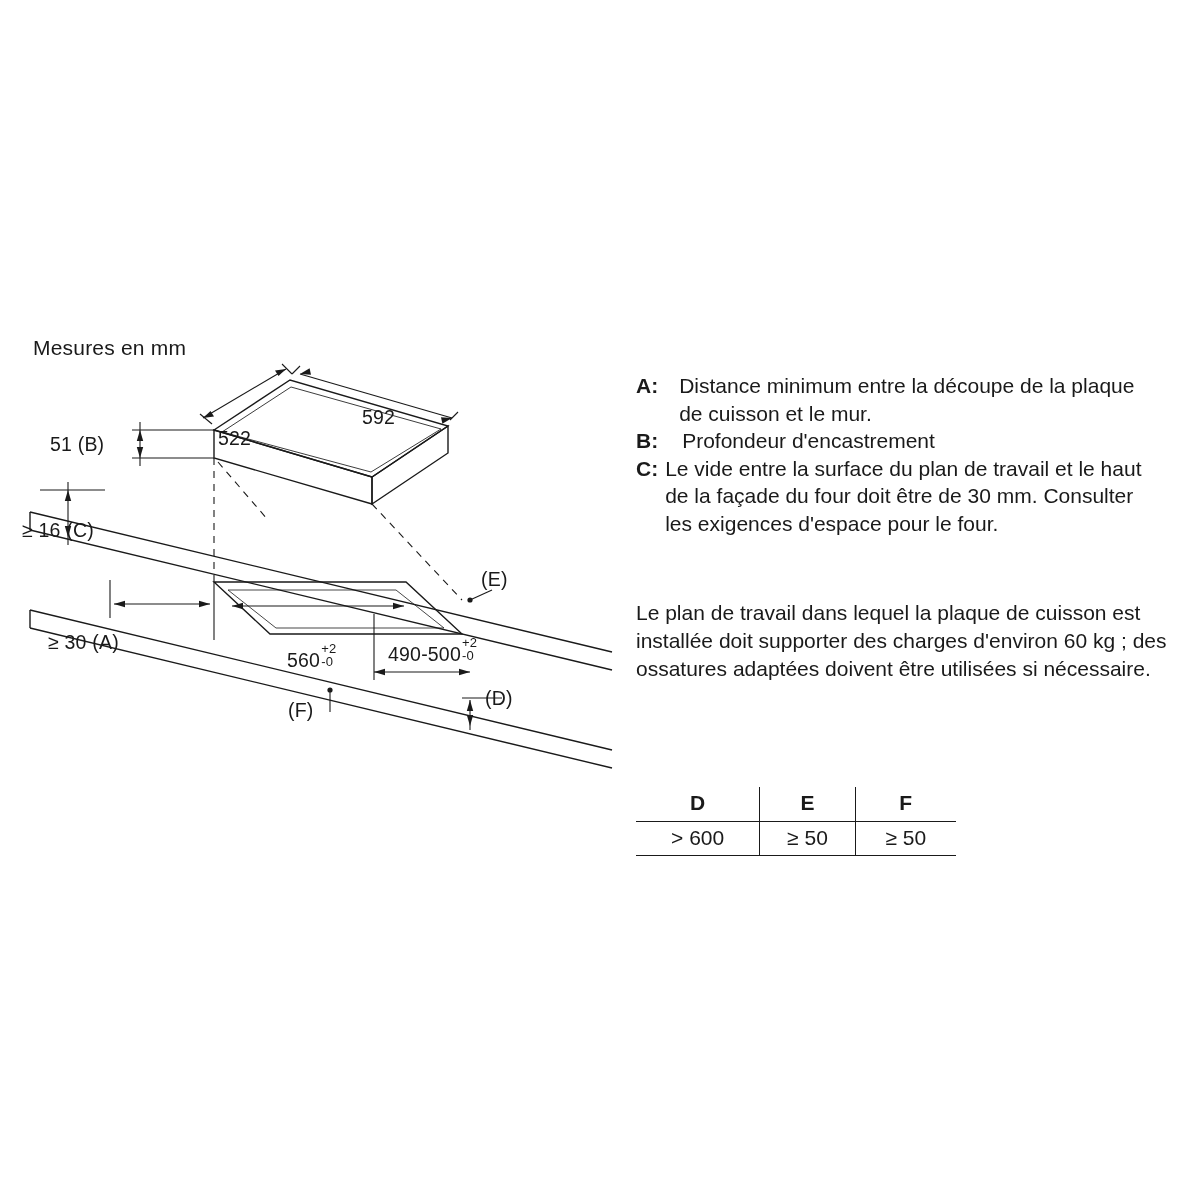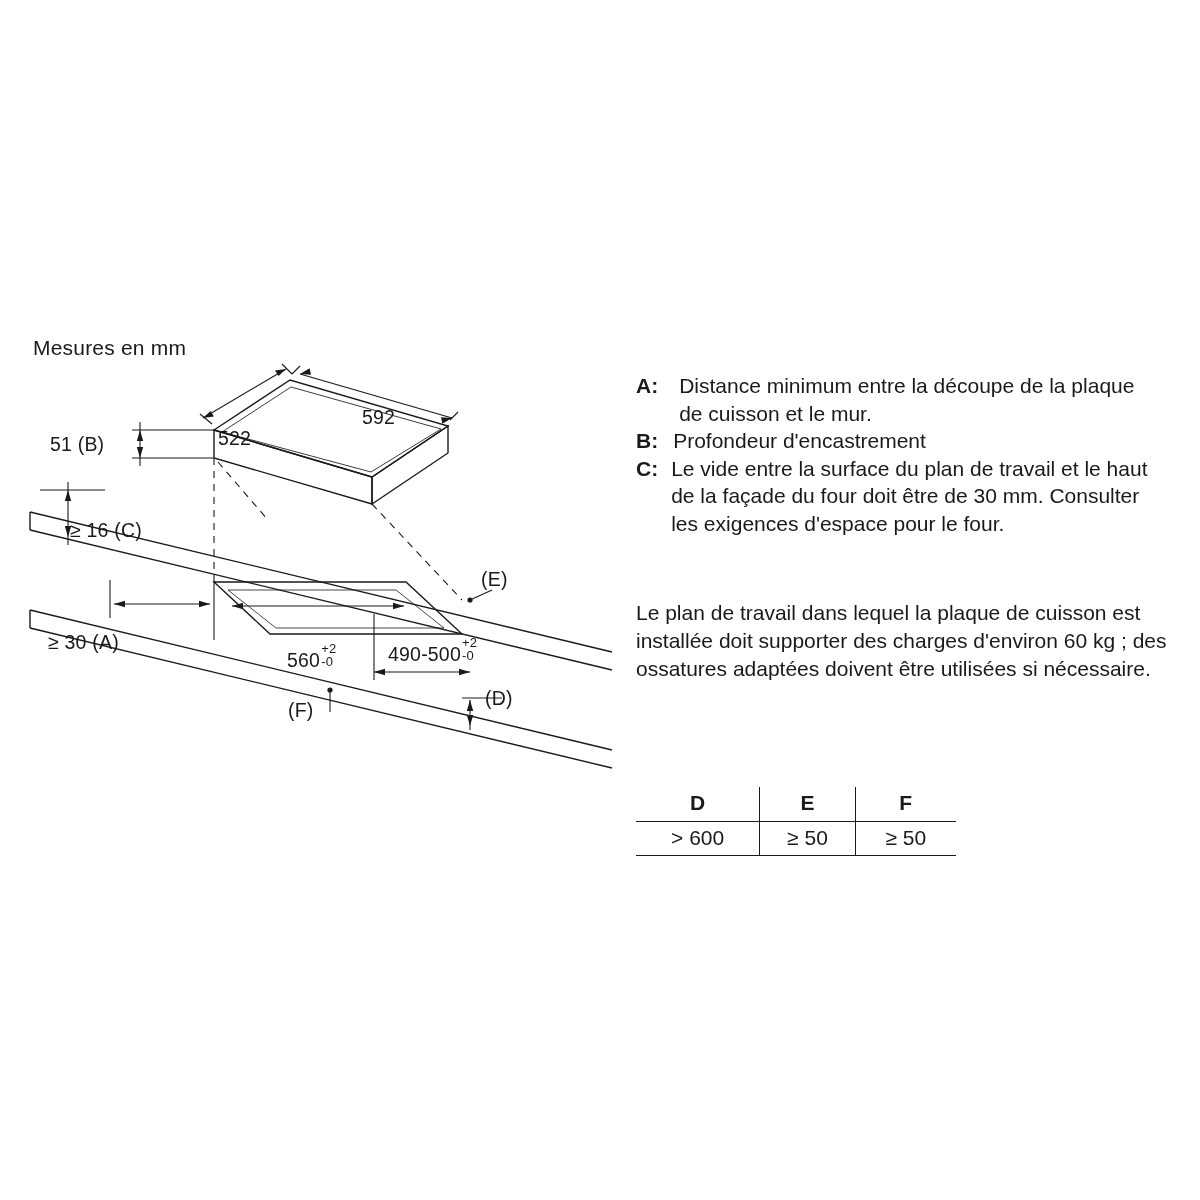--- a/index.html
+++ b/index.html
@@ -226,21 +226,21 @@
         <g stroke-width="1.1">
           <path d="M 330 690 L 330 712"></path>
           <circle cx="330" cy="690" r="2.6" fill="#1a1a1a" stroke="none"></circle>
         </g>
       </g>
     </svg>
 
     <div class="dim" style="left:218px; top:387px;margin-top:40px;">522</div>
     <div class="dim" style="left:362px; top:389px;margin-top:17px;">592</div>
     <div class="dim" style="left:50px; top:433px;">51 (B)</div>
-    <div class="dim" style="left:22px; top:519px;margin-left:48px;">≥ 16 (C)</div>
+    <div class="dim" style="left:22px; top:519px;">≥ 16 (C)</div>
     <div class="dim" style="left:48px; top:631px;">≥ 30 (A)</div>
 
     <div class="dim" style="left:287px; top:599px;margin-top:44px;">
       <span>560</span><span class="sup-group"><span>+2</span><span>-0</span></span>
     </div>
 
     <div class="dim" style="left:388px; top:637px;">
       <span>490-500</span><span class="sup-group"><span>+2</span><span>-0</span></span>
     </div>
 
@@ -253,27 +253,27 @@
 
     <div class="legend-row">
       <span class="legend-key">A</span>
       <span class="legend-key">:</span>
       <span class="legend-text" style="margin-left:21px;">Distance minimum entre la découpe de la plaque de cuisson et le mur.</span>
     </div>
 
     <div class="legend-row">
       <span class="legend-key">B</span>
       <span class="legend-key">:</span>
-      <span class="legend-text" style="margin-left:15px;">Profondeur d'encastrement</span>
+      <span class="legend-text" style="margin-left:24px;">Profondeur d'encastrement</span>
     </div>
 
     <div class="legend-row">
       <span class="legend-key">C</span>
       <span class="legend-key">:</span>
-      <span class="legend-text" style="margin-left:13px;">Le vide entre la surface du plan de travail et le haut de la façade du four doit être de 30 mm. Consulter les exigences d'espace pour le four.</span>
+      <span class="legend-text" style="margin-left:7px;">Le vide entre la surface du plan de travail et le haut de la façade du four doit être de 30 mm. Consulter les exigences d'espace pour le four.</span>
     </div>
   </div>
 
   <div class="legend-note">Le plan de travail dans lequel la plaque de cuisson est installée doit supporter des charges d'environ 60 kg ; des ossatures adaptées doivent être utilisées si nécessaire.</div>
 
   <div class="table-wrap">
     <table class="dims">
       <thead>
         <tr>
           <th>D</th>

